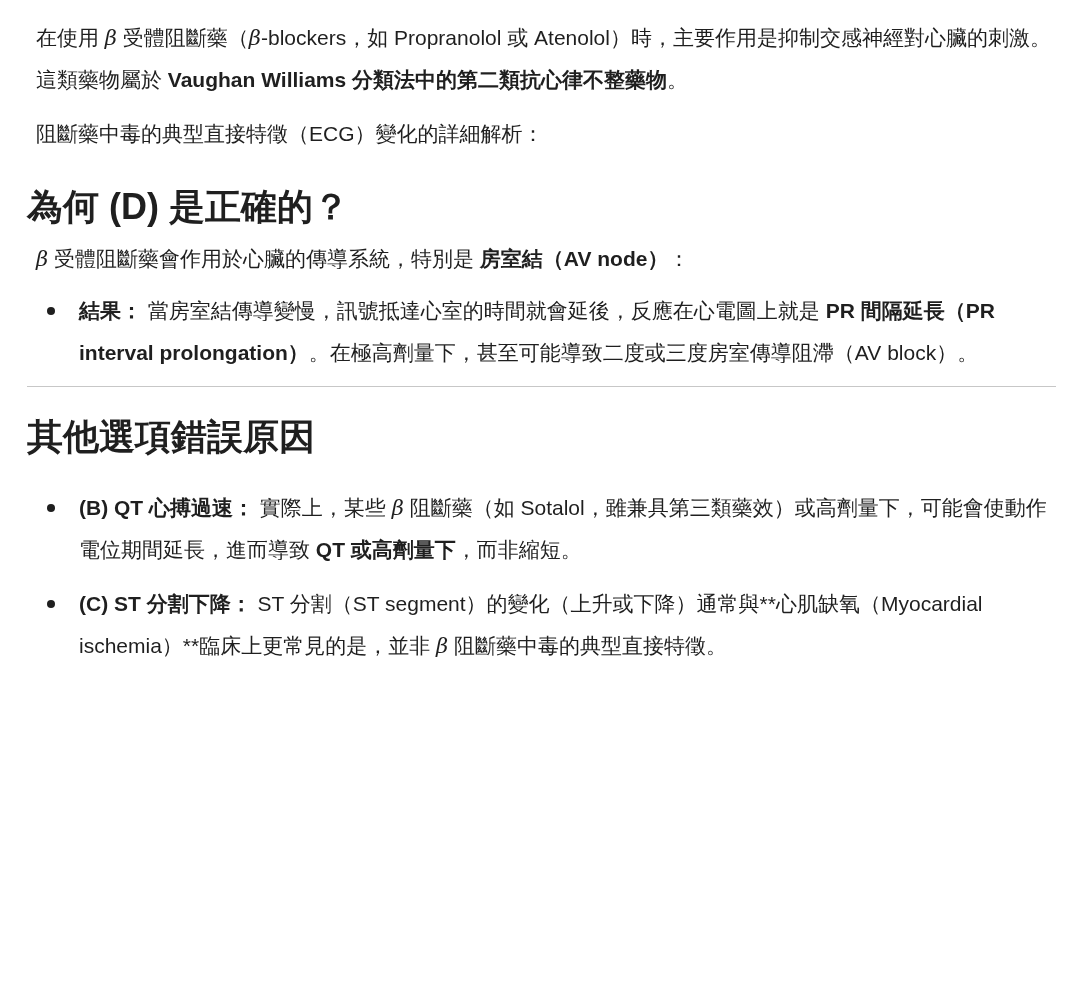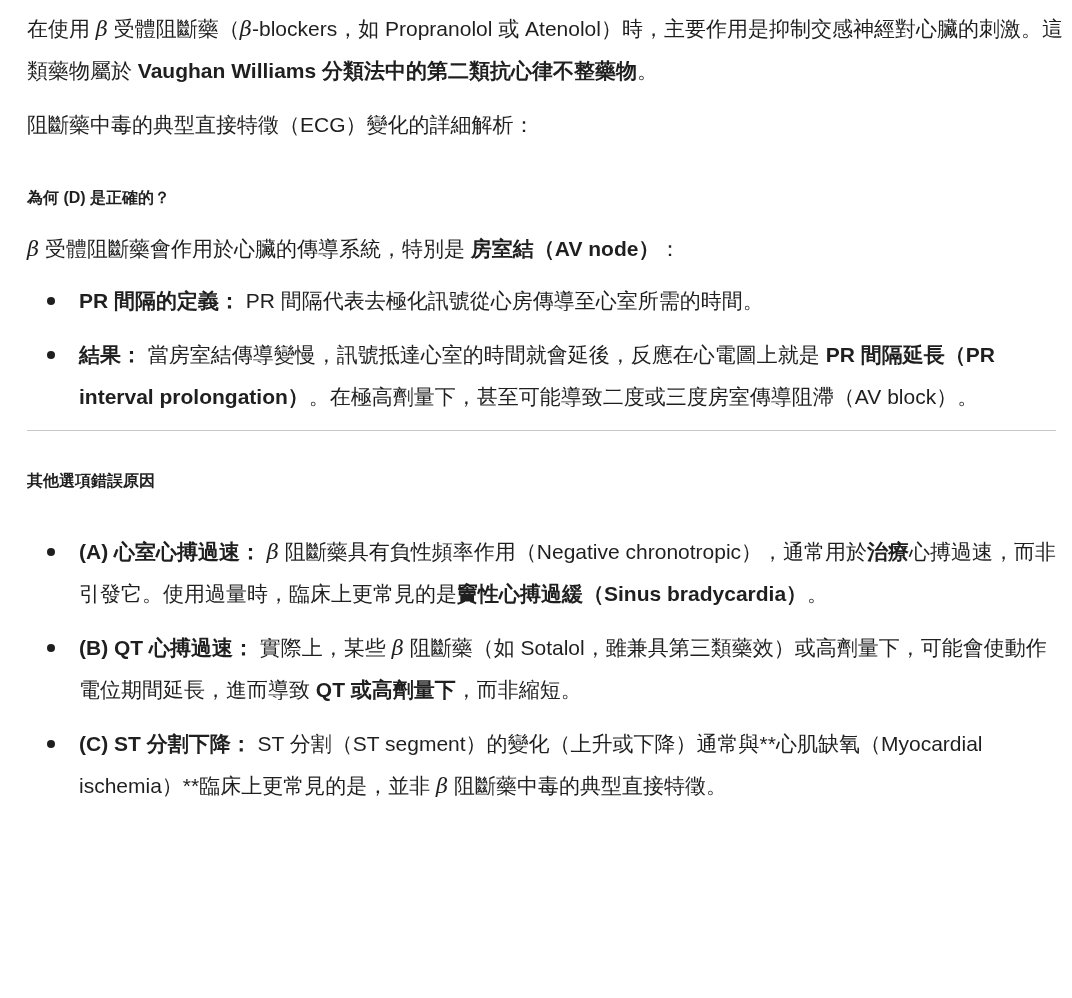--- a/index.html
+++ b/index.html
@@ -14,26 +14,26 @@
     font-family: "Liberation Sans", "DejaVu Sans", sans-serif;
     color: #1f1f1f;
     font-size: 21px;
     line-height: 42px;
   }
   .page {
     position: relative;
     padding: 8px 8px 0 27px;
   }
   p {
-    margin: 0;
+    margin: 9px;
   }
   .intro-p1 { margin-bottom: 12px; }
   .intro-p2 { margin-bottom: 30px; }
   h2 {
-    font-size: 16px;
+    font-size: 36px;
     font-weight: bold;
     margin: 0;
     line-height: 44px;
     color: #1f1f1f;
   }
   .h-why { margin-bottom: 8px; }
   .lead { margin-bottom: 10px; }
   ul {
     list-style: none;
     margin: 0;
@@ -74,27 +74,25 @@
 
   <p class="intro-p1"><span>在使用 </span><span class="beta">β</span><span> 受體阻斷藥（</span><span class="beta">β</span><span>-blockers，如 Propranolol 或 Atenolol）時，主要作用是抑制交感神經對心臟的刺激。這類藥物屬於 </span><b>Vaughan Williams 分類法中的第二類抗心律不整藥物</b><span>。</span></p>
 
   <p class="intro-p2">阻斷藥中毒的典型直接特徵（ECG）變化的詳細解析：</p>
 
   <h2 class="h-why">為何 (D) 是正確的？</h2>
 
   <p class="lead"><span class="beta">β</span><span> 受體阻斷藥會作用於心臟的傳導系統，特別是 </span><b>房室結（AV node）</b><span>：</span></p>
 
   <ul>
-    <li><b>PR 間隔的定義：</b><span> PR 間隔代表去極化訊號從心房傳導至心室所需的時間。</span></li>
     <li><b>結果：</b><span> 當房室結傳導變慢，訊號抵達心室的時間就會延後，反應在心電圖上就是 </span><b>PR 間隔延長（PR interval prolongation）</b><span>。在極高劑量下，甚至可能導致二度或三度房室傳導阻滯（AV block）。</span></li>
   </ul>
 
   <hr class="divider">
 
   <h2 class="h-other">其他選項錯誤原因</h2>
 
   <ul>
-    <li><b>(A) 心室心搏過速：</b><span> </span><span class="beta">β</span><span> 阻斷藥具有負性頻率作用（Negative chronotropic），通常用於</span><b>治療</b><span>心搏過速，而非引發它。使用過量時，臨床上更常見的是</span><b>竇性心搏過緩（Sinus bradycardia）</b><span>。</span></li>
     <li><b>(B) QT 心搏過速：</b><span> 實際上，某些 </span><span class="beta">β</span><span> 阻斷藥（如 Sotalol，雖兼具第三類藥效）或高劑量下，可能會使動作電位期間延長，進而導致 </span><b>QT 或高劑量下</b><span>，而非縮短。</span></li>
     <li><b>(C) ST 分割下降：</b><span> ST 分割（ST segment）的變化（上升或下降）通常與**心肌缺氧（Myocardial ischemia）**臨床上更常見的是，並非 </span><span class="beta">β</span><span> 阻斷藥中毒的典型直接特徵。</span></li>
   </ul>
 
 </div>
 
 </body></html>

